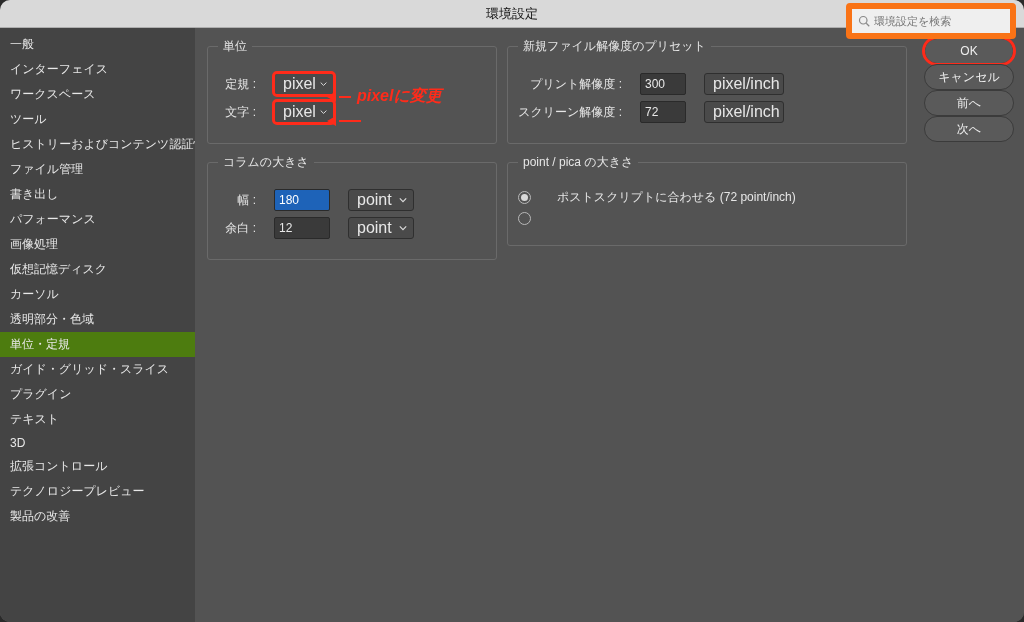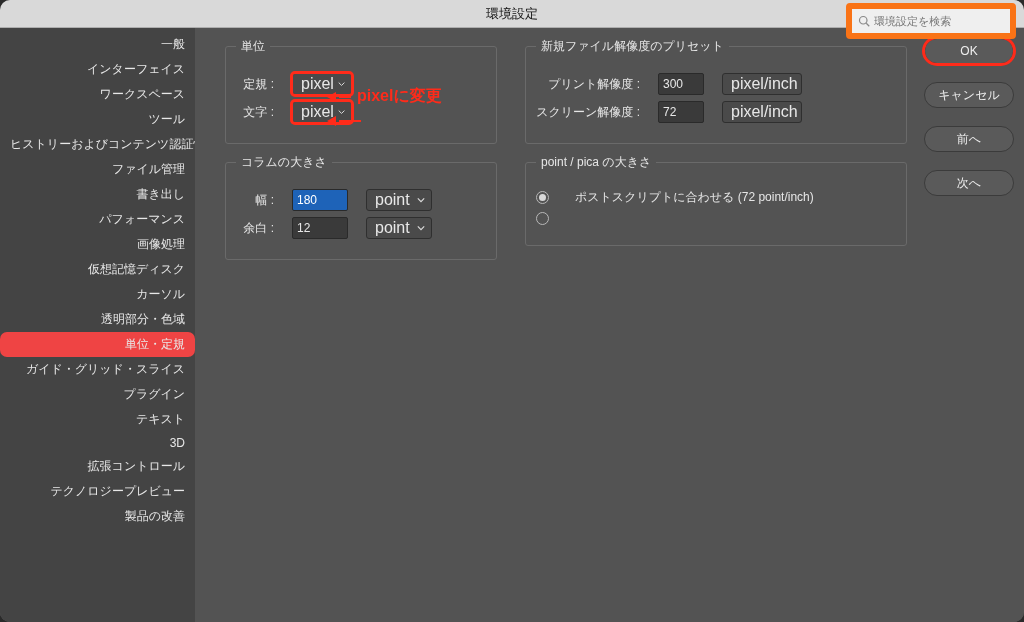--- a/index.html
+++ b/index.html
@@ -9,29 +9,29 @@
 
 .titlebar { height: 28px; background: #d9d9d9; display: flex; align-items: center; position: relative; border-bottom: 1px solid #aeaeae; }
 .title { position: absolute; left: 50%; transform: translateX(-50%); font-size: 13px; color: #111; font-weight: 400; }
 .search-box { position: absolute; right: 8px; top: 3px; display: flex; align-items: center; background: #efefef; border: 6px solid #f97316; border-radius: 4px; height: 36px; padding: 0 6px; width: 170px; }
 .search-box svg { flex-shrink: 0; }
 .search-box input { border: none; background: transparent; font-size: 11px; color: #777; outline: none; margin-left: 4px; width: 140px; }
 
 .body { flex: 1; display: flex; background: #535353; }
 
 .sidebar { width: 195px; background: #444444; padding-top: 4px; }
-.sidebar-item { color: #e8e8e8; font-size: 12px; padding: 4px 10px; cursor: default; white-space: nowrap; overflow: hidden; text-align: right; }
-.sidebar-item.selected { background: #ef4444; border-radius: 7px; }
+.sidebar-item { color: #e8e8e8; font-size: 12px; padding: 4px 10px; cursor: default; white-space: nowrap; overflow: hidden; }
+.sidebar-item.selected { background: #4d7c0f; }
 
 .content { flex: 1; padding: 10px 12px; display: flex; gap: 10px; align-items: flex-start; }
 .col-left, .col-right { display: flex; flex-direction: column; gap: 10px; }
 .col-left { width: 290px; position: relative; }
 .col-right { width: 400px; }
 
-fieldset { border: 1px solid #6a6a6a; border-radius: 3px; padding: 12px 10px 14px 10px; position: relative; margin-left: 18px; }
+fieldset { border: 1px solid #6a6a6a; border-radius: 3px; padding: 12px 10px 14px 10px; position: relative; }
 legend { color: #e6e6e6; font-size: 12px; padding: 0 5px; }
 
 .row { display: flex; align-items: center; margin: 6px 0; gap: 18px; }
 .label { color: #e6e6e6; font-size: 12px; text-align: right; white-space: nowrap; }
 .label-unit { width: 38px; }
 .label-col  { width: 38px; }
 .label-res  { width: 104px; }
 
 .select { display: inline-flex; align-items: center; justify-content: space-between; background: #4a4a4a; border: 1px solid #2f2f2f; color: #e8e8e8; font-size: 16px; height: 22px; padding: 0 6px 0 8px; border-radius: 3px; cursor: default; }
 .select.small { width: 60px; }
@@ -39,29 +39,29 @@
 .select.wide  { width: 80px; }
 .select svg { margin-left: 4px; }
 
 .num-input { background: #3a3a3a; color: #e8e8e8; font-size: 12px; height: 22px; border: 1px solid #2a2a2a; padding: 0 4px; border-radius: 2px; }
 .num-input.sel { background: #1e63b8; color: #fff; }
 .num-input.w56 { width: 56px; }
 .num-input.w46 { width: 46px; }
 
 .hl-red { outline: 3px solid #ff2b1a; outline-offset: -1px; border-radius: 3px; }
 
-.annotation { position: absolute; font-size: 16px; font-weight: 700; color: #ff2b1a; display: flex; align-items: center; white-space: nowrap; pointer-events: none; }
+.annotation { position: absolute; font-size: 16px; font-weight: 700; color: #ff2b1a; display: flex; align-items: center; white-space: nowrap; pointer-events: none; font-style: italic; }
 .arrow-l { display:inline-block; width:0;height:0;border-top:5px solid transparent;border-bottom:5px solid transparent;border-right:9px solid #ff2b1a; margin-right:3px;}
 .arrow-stem { display:inline-block; height:2px; background:#ff2b1a; width:12px; margin-right:6px;}
 
 .radio { width: 13px; height: 13px; border: 1px solid #b8b8b8; border-radius: 50%; display: inline-flex; align-items: center; justify-content: center; margin-right: 8px; flex-shrink:0;}
 .radio.checked::after { content: ''; width: 7px; height: 7px; background: #d8d8d8; border-radius: 50%; }
 .radio-label { color: #e6e6e6; font-size: 12px; }
 
-.right-panel { width: 100px; padding: 10px 10px 0 0; display: flex; flex-direction: column; gap: 18px; align-items: stretch; }
+.right-panel { width: 100px; padding: 10px 10px 0 0; display: flex; flex-direction: column; gap: 0; align-items: stretch; }
 .btn { background: #5a5a5a; border: 1px solid #3b3b3b; color: #eee; font-size: 12px; height: 26px; border-radius: 13px; display: flex; align-items: center; justify-content: center; cursor: default; }
 </style>
 </head>
 <body>
 
 <div class="window">
 
   <div class="titlebar">
     <div class="title">環境設定</div>
     <div class="search-box">

